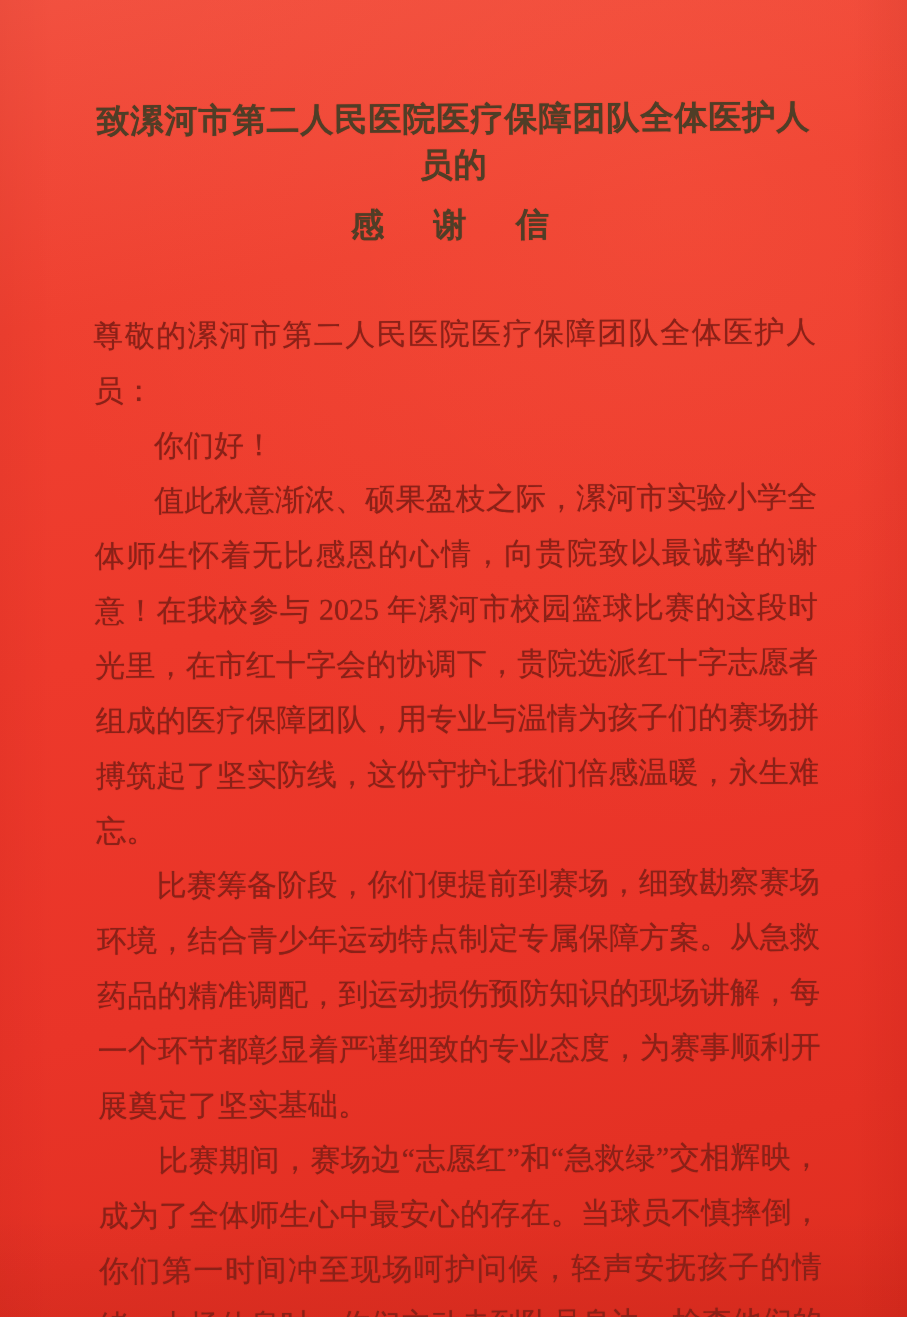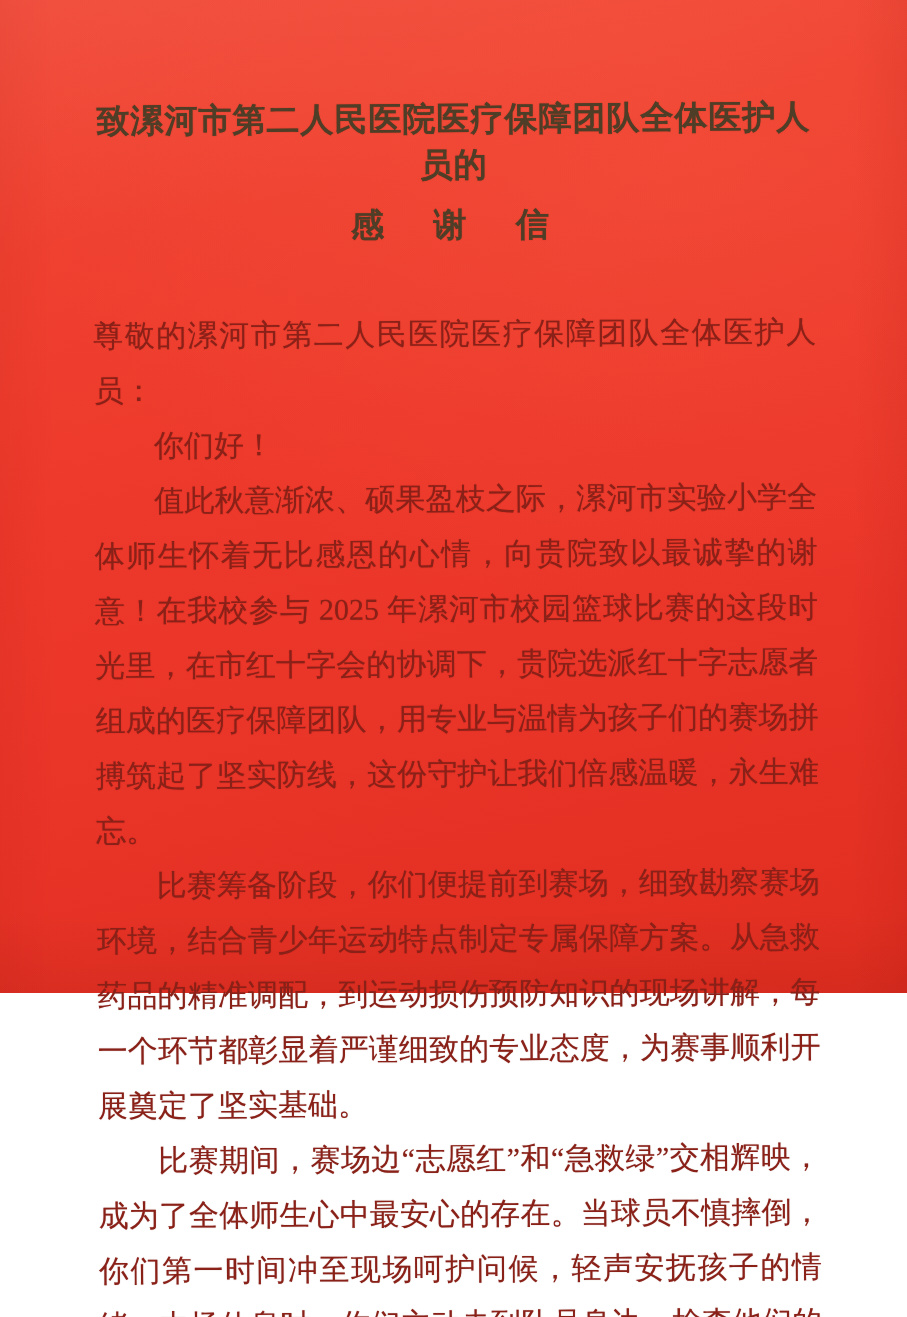--- a/index.html
+++ b/index.html
@@ -9,21 +9,21 @@
   body {
     width: 907px;
     height: 1317px;
     overflow: hidden;
     font-family: "Liberation Serif", "DejaVu Serif", serif;
   }
   
   .paper {
     position: relative;
     width: 907px;
-    height: 993px;
+    height: 1317px;
     background:
       radial-gradient(ellipse 120% 80% at 75% 15%, rgba(255,120,90,0.18), rgba(255,120,90,0) 60%),
       linear-gradient(168deg, #f25140 0%, #ef4030 22%, #ed392b 45%, #e93428 70%, #df2e20 100%);
   }
   
   .paper::before {
     content: "";
     position: absolute;
     inset: 0;
     background:

